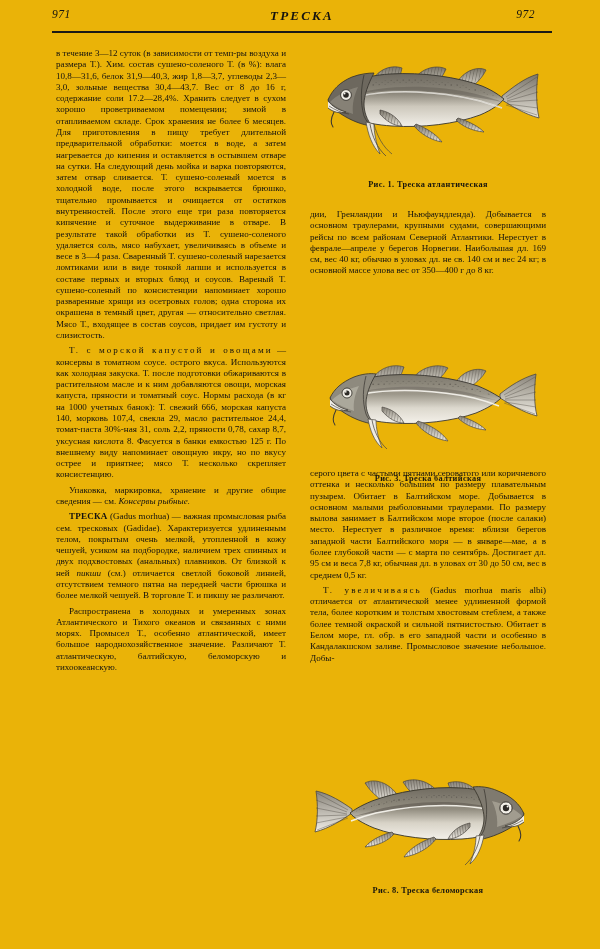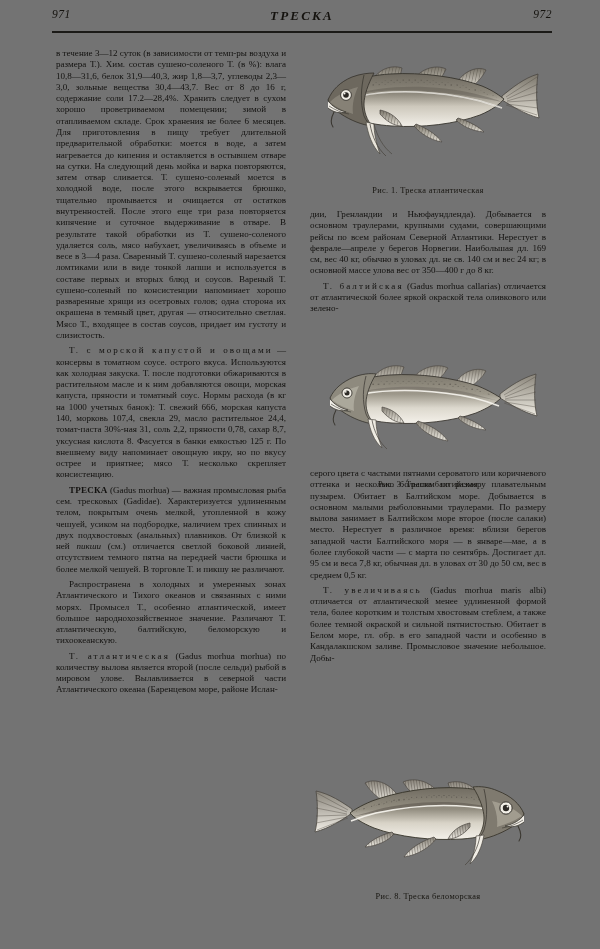--- a/index.html
+++ b/index.html
@@ -11,40 +11,40 @@
     width: 600px;
     height: 949px;
     position: relative;
     font-family: "Liberation Serif", "DejaVu Serif", serif;
     color: #100f0d;
     overflow: hidden;
   }
   .page {
     position: absolute;
     inset: 0;
-    background: #737373;
+    background: #eab308;
   }
   
   .runhead {
     position: absolute;
     left: 52px;
     right: 48px;
     top: 8px;
     height: 22px;
   }
   .folio {
     position: absolute;
     top: 0;
     font-style: italic;
     font-size: 11.5px;
     letter-spacing: 0.5px;
     color: #15130f;
   }
   .folio.left { left: 0; }
-  .folio.right { right: 0; }
+  .folio.right { right: 17px; }
   .runtitle {
     position: absolute;
     left: 0; right: 0;
     top: 0;
     text-align: center;
     font-style: italic;
     font-weight: bold;
     font-size: 13px;
     letter-spacing: 2.2px;
     color: #15130f;
@@ -81,24 +81,24 @@
   .kw  { font-weight: bold; letter-spacing: 0.2px; }
   
   .figure {
     position: absolute;
     left: 306px;
     width: 244px;
     text-align: center;
   }
   .figcaption {
     font-size: 8.3px;
-    font-weight: normal;
+    font-weight: bold;
     letter-spacing: 0.35px;
     color: #16140f;
-    margin-top: 20px;
+    margin-top: 14px;
     white-space: nowrap;
   }
   .fishbox { width: 244px; }
   .fishbox svg { display: block; }
   .flip { transform: scaleX(-1); }
 </style>
 </head>
 <body>
 
 <div class="page">
@@ -109,26 +109,26 @@
     <div class="folio right">972</div>
   </div>
   <div class="rule"></div>
 
   <div class="col left">
 
     <p class="noindent"><span>в течение 3—12 суток (в зависимости от темп-ры воздуха и размера Т.). Хим. состав сушено-соленого Т. (в %): влага 10,8—31,6, белок 31,9—40,3, жир 1,8—3,7, углеводы 2,3—3,0, зольные вещества 30,4—43,7. Вес от 8 до 16 г, содержание соли 17.2—28,4%. Хранить следует в сухом хорошо проветриваемом помещении; зимой в отапливаемом складе. Срок хранения не более 6 месяцев. Для приготовления в пищу требует длительной предварительной обработки: моется в воде, а затем нагревается до кипения и оставляется в остывшем отваре на сутки. На следующий день мойка и варка повторяются, затем отвар сливается. Т. сушено-соленый моется в холодной воде, после этого вскрывается брюшко, тщательно промывается и очищается от остатков внутренностей. После этого еще три раза повторяется кипячение и суточное выдерживание в отваре. В результате такой обработки из Т. сушено-соленого удаляется соль, мясо набухает, увеличиваясь в объеме и весе в 3—4 раза. Сваренный Т. сушено-соленый нарезается ломтиками или в виде тонкой лапши и используется в составе первых и вторых блюд и соусов. Вареный Т. сушено-соленый по консистенции напоминает хорошо разваренные хрящи из осетровых голов; одна сторона их окрашена в темный цвет, другая — относительно светлая. Мясо Т., входящее в состав соусов, придает им густоту и слизистость.</span></p>
 
     <p><span class="sp">Т. с морской капустой и овощами</span><span> — консервы в томатном соусе. острого вкуса. Используются как холодная закуска. Т. после подготовки обжариваются в растительном масле и к ним добавляются овощи, морская капуста, пряности и томатный соус. Нормы расхода (в кг на 1000 учетных банок): Т. свежий 666, морская капуста 140, морковь 107,4, свекла 29, масло растительное 24,4, томат-паста 30%-ная 31, соль 2,2, пряности 0,78, сахар 8,7, уксусная кислота 8. Фасуется в банки емкостью 125 г. По внешнему виду напоминает овощную икру, но по вкусу острее и приятнее; мясо Т. несколько скрепляет консистенцию.</span></p>
 
+    <p><span>Упаковка, маркировка, хранение и другие общие сведения — см. </span><span class="it">Консервы рыбные.</span></p>
 
     <p><span class="kw sp">ТРЕСКА</span><span> (Gadus morhua) — важная промысловая рыба сем. тресковых (Gadidae). Характеризуется удлиненным телом, покрытым очень мелкой, утопленной в кожу чешуей, усиком на подбородке, наличием трех спинных и двух подхвостовых (анальных) плавников. От близкой к ней </span><span class="it">пикши</span><span> (см.) отличается светлой боковой линией, отсутствием темного пятна на передней части брюшка и более мелкой чешуей. В торговле Т. и пикшу не различают.</span></p>
 
     <p><span>Распространена в холодных и умеренных зонах Атлантического и Тихого океанов и связанных с ними морях. Промысел Т., особенно атлантической, имеет большое народнохозяйственное значение. Различают Т. атлантическую, балтийскую, беломорскую и тихоокеанскую.</span></p>
 
-    <p><span class="sp">Т. атлантическая</span><span> (Gadus morhua morhua) по количеству вылова является второй (после сельди) рыбой в мировом улове. Вылавливается в северной части Атлантического океана (Баренцевом море, районе Ислан-</span></p>
   </div>
 
   <div class="figure" style="top:44px">
     <div class="fishbox">
       <svg width="244" height="122" viewBox="0 0 244 122" xmlns="http://www.w3.org/2000/svg" aria-hidden="true">
         <defs>
           <linearGradient id="bodyA" x1="0" y1="0" x2="0" y2="1">
             <stop offset="0%" stop-color="#6f6a60"></stop>
             <stop offset="38%" stop-color="#8d887c"></stop>
             <stop offset="62%" stop-color="#cdc8bc"></stop>
@@ -199,21 +199,20 @@
         <path d="M110,80 C120,84 130,90 136,98 C124,96 114,89 108,82 Z" fill="url(#raysA)"></path>
         <path d="M152,74 C162,77 172,82 178,88 C166,87 156,82 150,76 Z" fill="url(#finA)" stroke="#494540" stroke-width="0.7"></path>
         <path d="M152,74 C162,77 172,82 178,88 C166,87 156,82 150,76 Z" fill="url(#raysA)"></path>
       </svg>
     </div>
     <div class="figcaption">Рис. 1. Треска атлантическая</div>
   </div>
 
   <div class="col right" style="top:205px">
     <p class="noindent"><span>дии, Гренландии и Ньюфаундленда). Добывается в основном траулерами, крупными судами, совершающими рейсы по всем районам Северной Атлантики. Нерестует в феврале—апреле у берегов Норвегии. Наибольшая дл. 169 см, вес 40 кг, обычно в уловах дл. не св. 140 см и вес 24 кг; в основной массе улова вес от 350—400 г до 8 кг.</span></p>
-    <p><span class="sp">Т. балтийская</span><span> (Gadus morhua callarias) отличается от атлантической более яркой окраской тела оливкового или зелено-</span></p>
   </div>
 
   <div class="figure" style="top:348px">
     <div class="fishbox">
       <svg width="244" height="112" viewBox="0 0 244 112" xmlns="http://www.w3.org/2000/svg" aria-hidden="true">
         <defs>
           <linearGradient id="bodyB" x1="0" y1="0" x2="0" y2="1">
             <stop offset="0%" stop-color="#7d786c"></stop>
             <stop offset="40%" stop-color="#9d988b"></stop>
             <stop offset="68%" stop-color="#dcd8cd"></stop>

